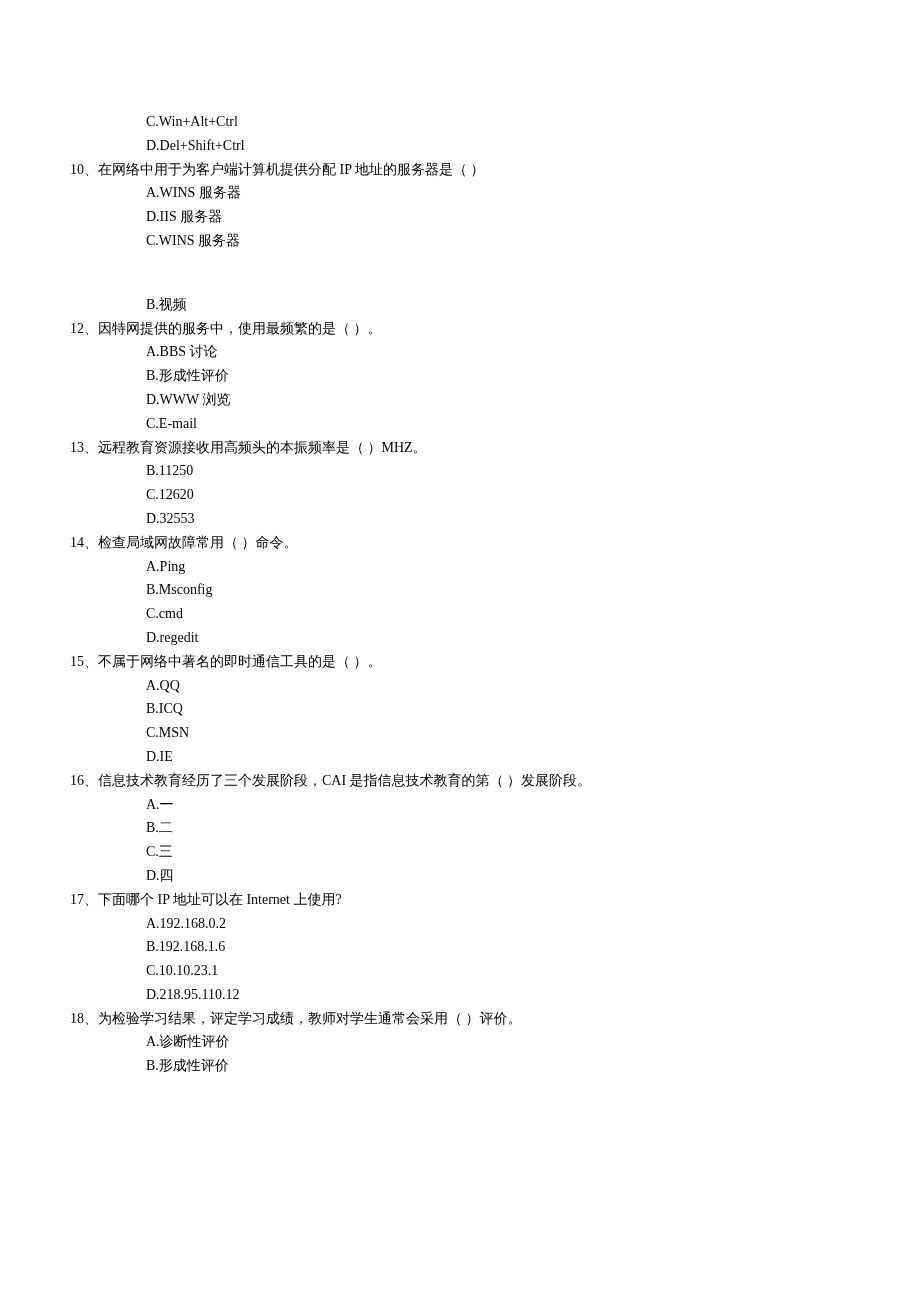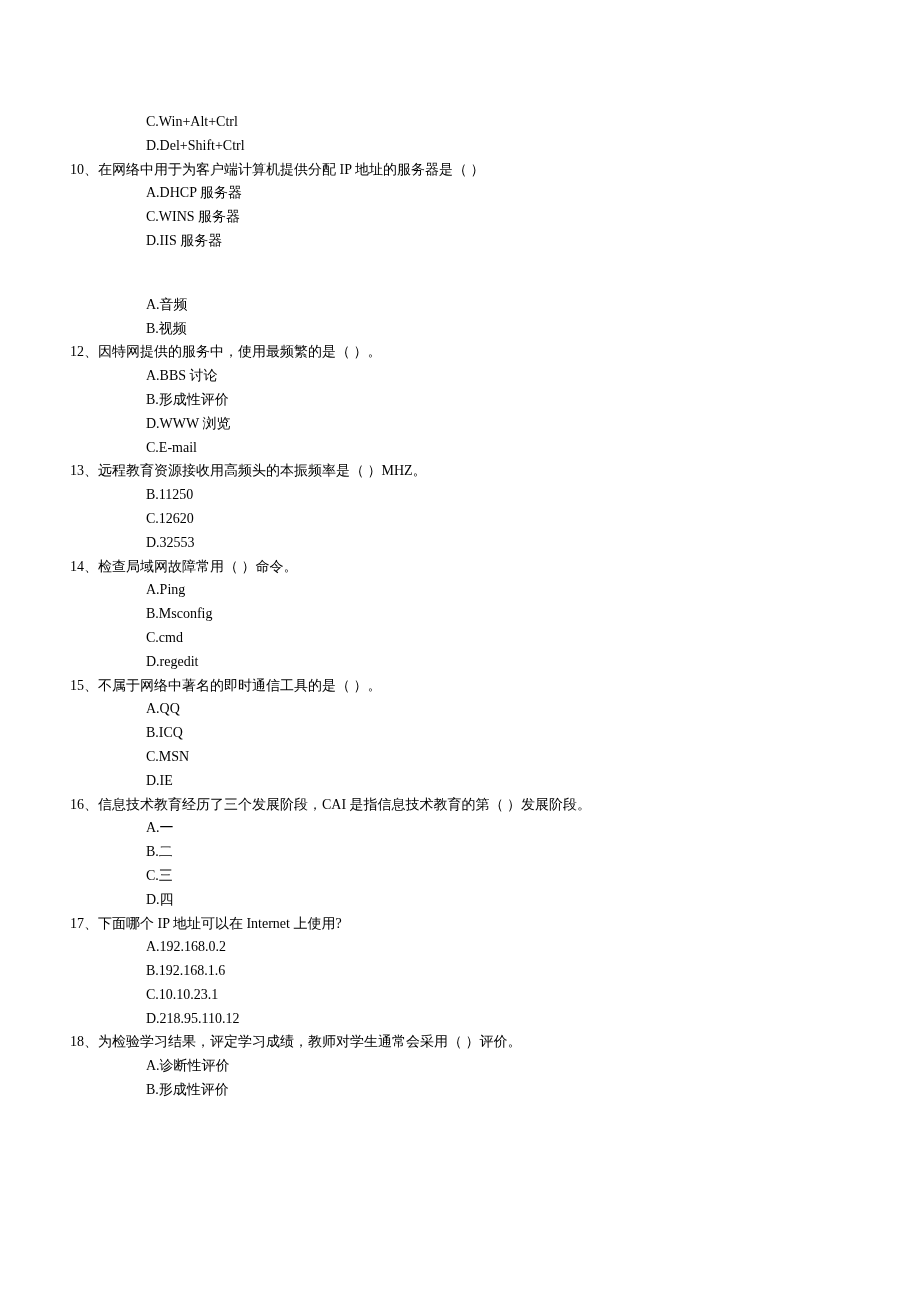--- a/index.html
+++ b/index.html
@@ -28,28 +28,27 @@
 </head>
 <body>
 
 <div class="question">
   <div class="option">C.Win+Alt+Ctrl</div>
   <div class="option">D.Del+Shift+Ctrl</div>
 </div>
 
 <div class="question">
   <div class="q-text">10、在网络中用于为客户端计算机提供分配 IP 地址的服务器是（        ）</div>
-  <div class="option">A.DHCP 服务器</div>
+  <div class="option">A.WINS 服务器</div>
+  <div class="option">D.IIS 服务器</div>
   <div class="option">C.WINS 服务器</div>
-  <div class="option">D.IIS 服务器</div>
 </div>
 
 <div class="question">
   <div class="q11-extra"></div>
-  <div class="option">A.音频</div>
   <div class="option">B.视频</div>
 </div>
 
 <div class="question">
   <div class="q-text">12、因特网提供的服务中，使用最频繁的是（        ）。</div>
   <div class="option">A.BBS 讨论</div>
   <div class="option">B.形成性评价</div>
   <div class="option">D.WWW 浏览</div>
   <div class="option">C.E-mail</div>
 </div>

